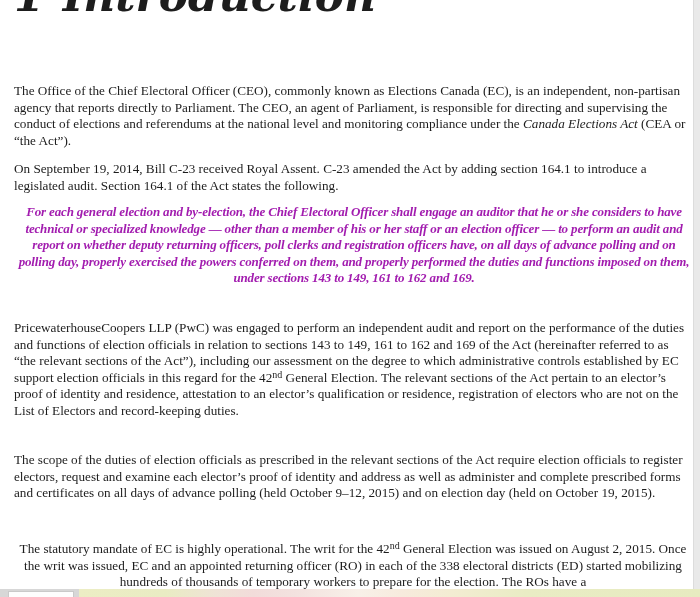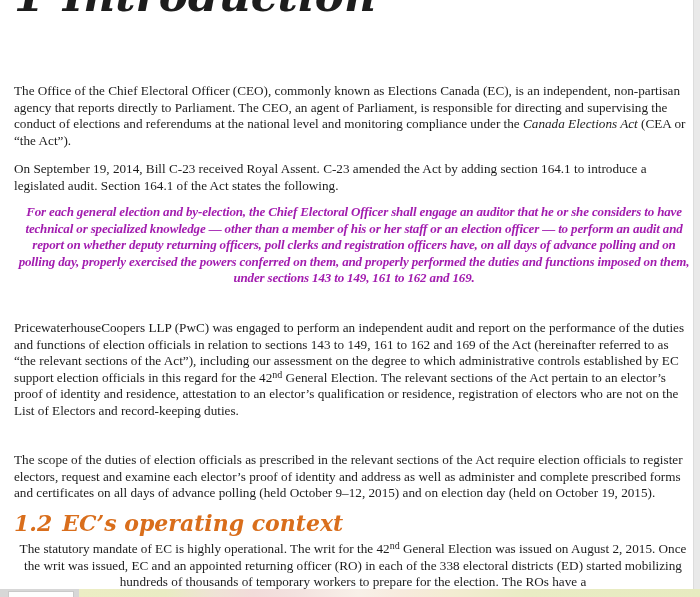--- a/index.html
+++ b/index.html
@@ -132,21 +132,20 @@
   <p class="body p1"><span>The Office of the Chief Electoral Officer (CEO), commonly known as Elections Canada (EC), is an independent, non-partisan agency that reports directly to Parliament. The CEO, an agent of Parliament, is responsible for directing and supervising the conduct of elections and referendums at the national level and monitoring compliance under the </span><span class="bi">Canada Elections Act</span><span> (CEA or “the Act”).</span></p>
 
   <p class="body p2">On September 19, 2014, Bill C-23 received Royal Assent. C-23 amended the Act by adding section 164.1 to introduce a legislated audit. Section 164.1 of the Act states the following.</p>
 
   <div class="quote-block">For each general election and by-election, the Chief Electoral Officer shall engage an auditor that he or she considers to have technical or specialized knowledge — other than a member of his or her staff or an election officer — to perform an audit and report on whether deputy returning officers, poll clerks and registration officers have, on all days of advance polling and on polling day, properly exercised the powers conferred on them, and properly performed the duties and functions imposed on them, under sections 143 to 149, 161 to 162 and 169.</div>
 
   <p class="body p3"><span>PricewaterhouseCoopers LLP (PwC) was engaged to perform an independent audit and report on the performance of the duties and functions of election officials in relation to sections 143 to 149, 161 to 162 and 169 of the Act (hereinafter referred to as “the relevant sections of the Act”), including our assessment on the degree to which administrative controls established by EC support election officials in this regard for the 42</span><sup class="ord">nd</sup><span> General Election. The relevant sections of the Act pertain to an elector’s proof of identity and residence, attestation to an elector’s qualification or residence, registration of electors who are not on the List of Electors and record-keeping duties.</span></p>
 
   <p class="body p4">The scope of the duties of election officials as prescribed in the relevant sections of the Act require election officials to register electors, request and examine each elector’s proof of identity and address as well as administer and complete prescribed forms and certificates on all days of advance polling (held October 9–12, 2015) and on election day (held on October 19, 2015).</p>
 
-  <h2 class="sec sec2"><span>1.2</span><span class="sec-label">EC’s operating context</span></h2>
 
   <p class="body p5"><span>The statutory mandate of EC is highly operational. The writ for the 42</span><sup class="ord">nd</sup><span> General Election was issued on August 2, 2015. Once the writ was issued, EC and an appointed returning officer (RO) in each of the 338 electoral districts (ED) started mobilizing hundreds of thousands of temporary workers to prepare for the election. The ROs have a</span></p>
 
   <div class="right-strip"></div>
 
   <div class="bottom-strip">
     <div class="strip-gray"></div>
     <div class="strip-tab"></div>
     <div class="strip-gradient"></div>
   </div>

